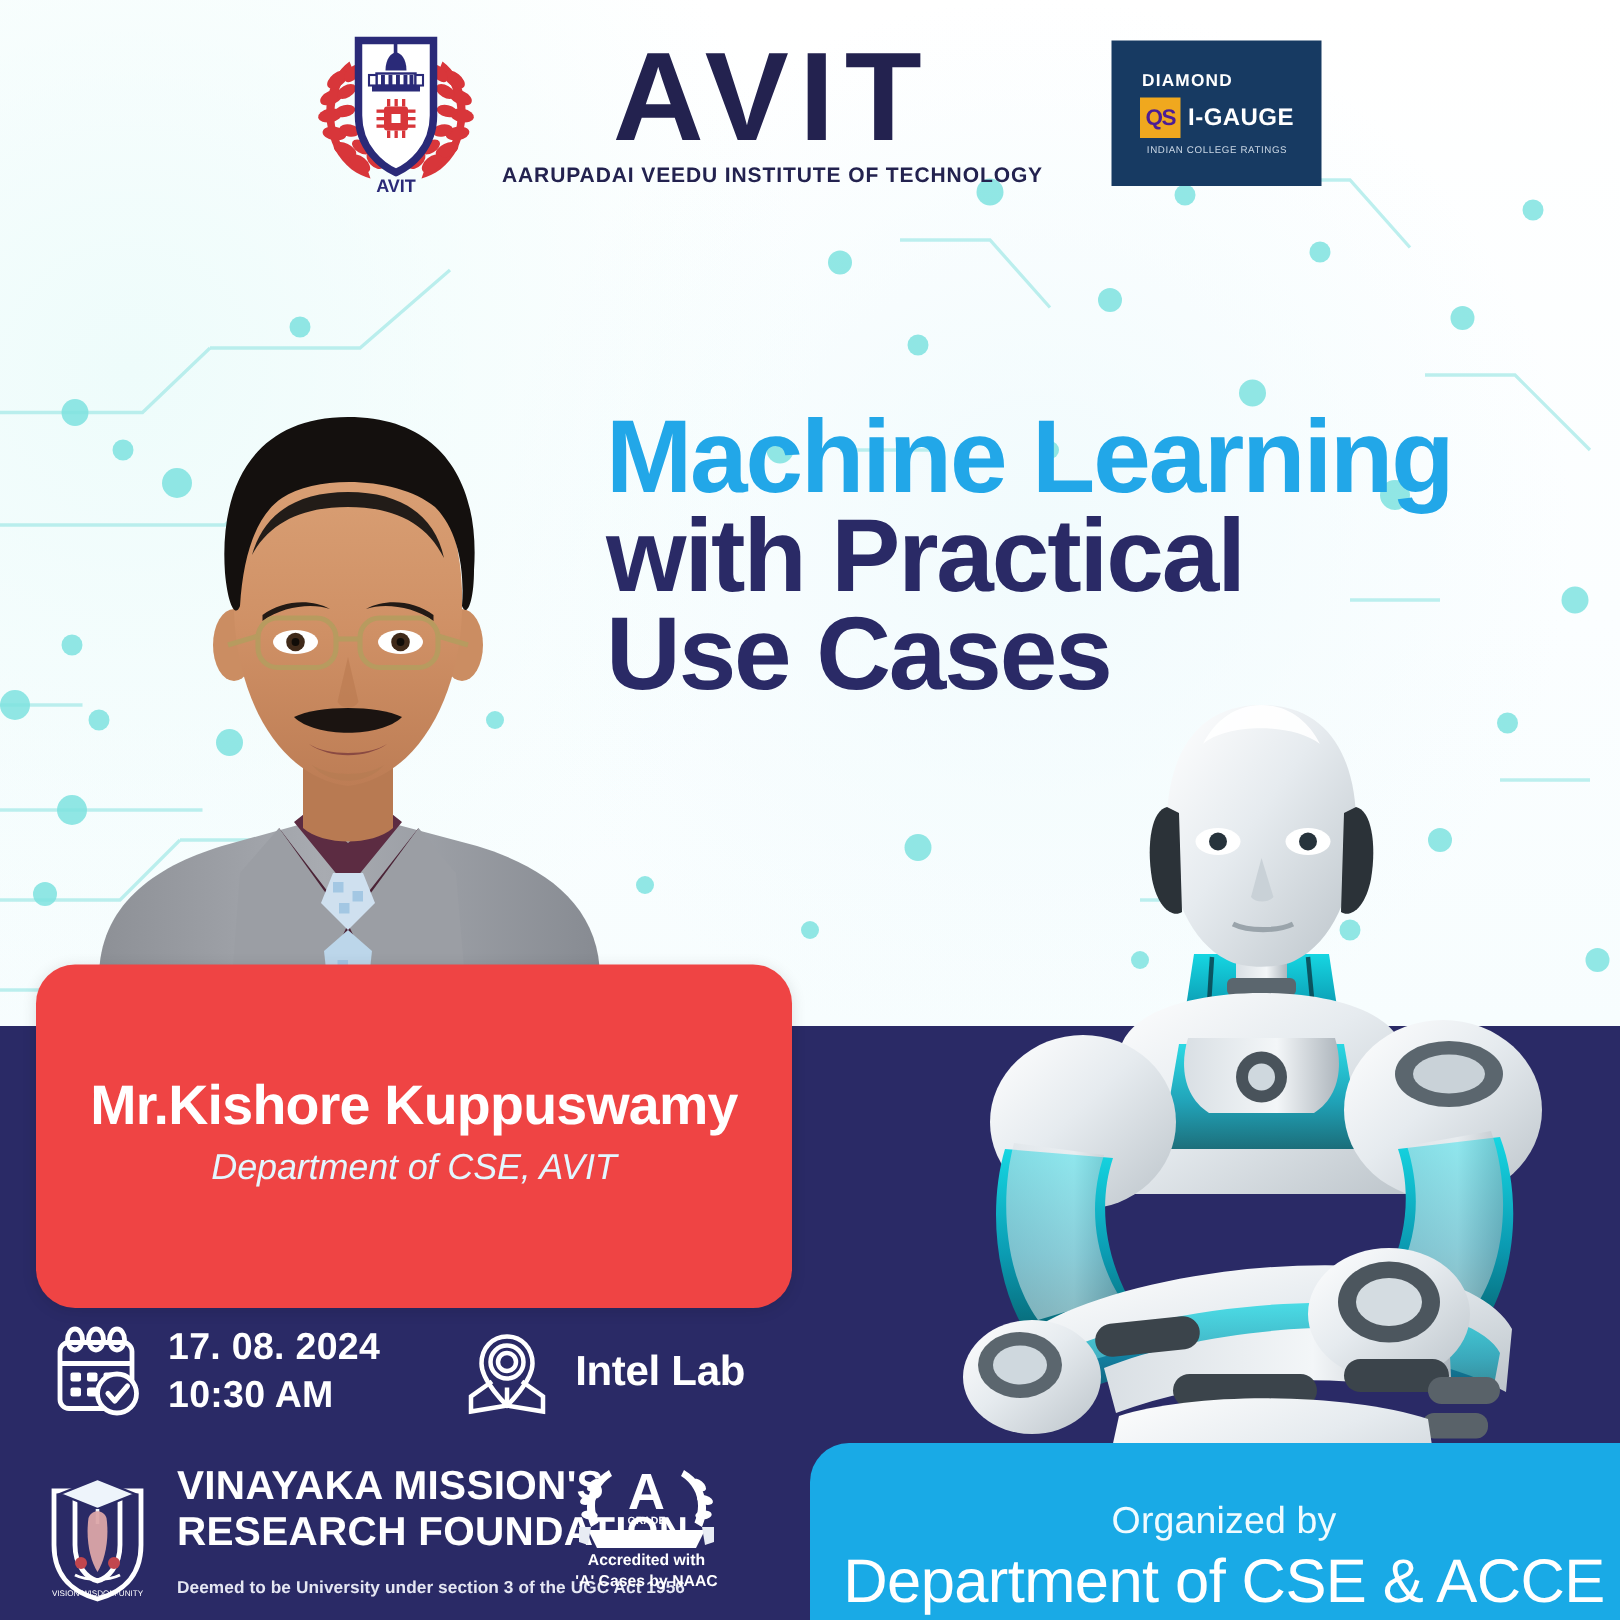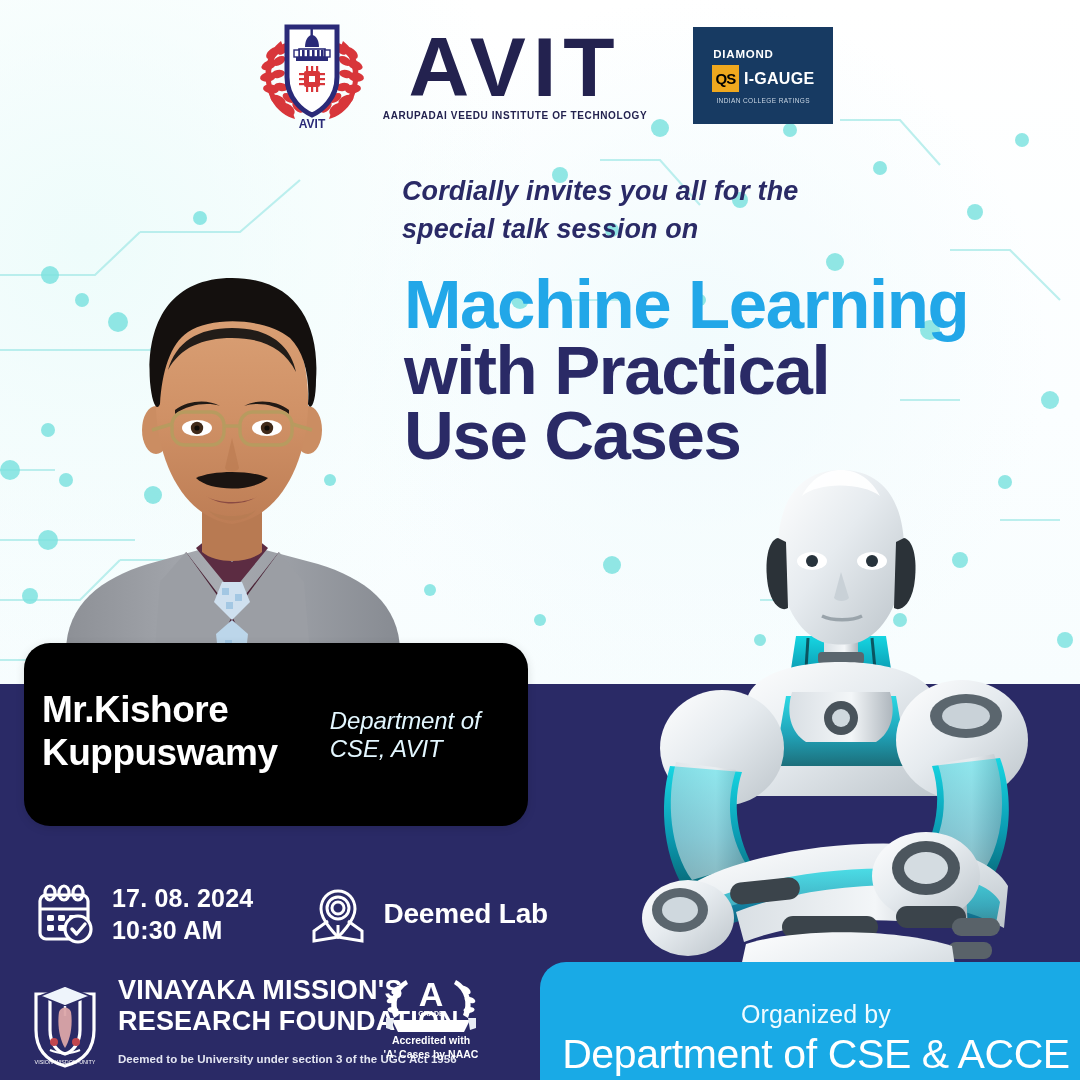--- a/index.html
+++ b/index.html
@@ -36,35 +36,35 @@
   }
   .avit-block{ display:flex; align-items:center; gap:6px; }
   .avit-crest{ width:130px; height:112px; position:relative; }
   .avit-text{ display:flex; flex-direction:column; align-items:center; }
   .avit-word{
     font-family:"Liberation Sans", sans-serif;
     font-size:84px; font-weight:bold; letter-spacing:7px;
     color:#23224f; line-height:0.92;
   }
   .avit-sub{
-    font-size:10px; font-weight:bold; letter-spacing:0.6px;
+    font-size:14px; font-weight:bold; letter-spacing:0.6px;
     color:#23224f; margin-top:4px;
   }
   .qs-badge{
     width:140px; height:97px; background:#173a62;
     display:flex; flex-direction:column; align-items:center;
     justify-content:center; gap:5px; padding-top:2px;
   }
   .qs-diamond{
     color:#ffffff; font-size:11.5px; font-weight:bold; letter-spacing:0.8px;
     align-self:flex-start; margin-left:20px;
   }
   .qs-row{ display:flex; align-items:center; gap:5px; }
   .qs-mark{
-    width:27px; height:27px; background:#f0a81e; color:#000000;
+    width:27px; height:27px; background:#f0a81e; color:#4c1d95;
     font-size:15px; font-weight:bold; display:flex;
     align-items:center; justify-content:center; letter-spacing:-1px;
   }
   .qs-gauge{ color:#ffffff; font-size:16px; font-weight:bold; letter-spacing:0.3px; }
   .qs-foot{ color:#c9d6e4; font-size:6.5px; letter-spacing:0.4px; }
 
   
   .invite{
     position:absolute; left:402px; top:172px; width:560px;
     font-size:27px; font-style:italic; font-weight:bold;
@@ -91,23 +91,23 @@
   .portrait svg{ display:block; }
 
   
   .robot{
     position:absolute; left:596px; top:466px; width:492px; height:560px;
   }
   .robot svg{ display:block; }
 
   
   .speaker-card{
-    position:absolute; left:24px; top:643px; width:504px; height:183px;
-    background:#000000; border-radius:26px;
-    display:flex; flex-direction:row; align-items:center;
+    position:absolute; left:24px; top:643px; width:504px; height:229px;
+    background:#ef4444; border-radius:26px;
+    display:flex; flex-direction:column; align-items:center;
     justify-content:center; padding:10px 18px 16px;
     box-shadow:0 2px 10px rgba(0,0,0,0.12);
   }
   .sp-name{
     font-size:37px; font-weight:bold; color:#ffffff;
     letter-spacing:-0.5px; line-height:1.15;
   }
   .sp-role{
     font-size:28px; font-weight:bold; color:#eafaff;
     margin-top:7px; letter-spacing:-0.2px;
@@ -307,24 +307,20 @@
     <div class="qs-badge">
       <div class="qs-diamond">DIAMOND</div>
       <div class="qs-row">
         <div class="qs-mark">QS</div>
         <div class="qs-gauge">I-GAUGE</div>
       </div>
       <div class="qs-foot">INDIAN COLLEGE RATINGS</div>
     </div>
   </div>
 
-  <div class="invite">
-    <div>Cordially invites you all for the</div>
-    <div>special talk session on</div>
-  </div>
 
   <div class="title">
     <div class="title-l1">Machine Learning</div>
     <div class="title-l2">with Practical</div>
     <div class="title-l3">Use Cases</div>
   </div>
 
   <div class="portrait">
     <svg viewBox="0 0 392 436" width="392" height="436">
       <defs>
@@ -541,21 +537,21 @@
     <div class="meta-item">
       <svg width="58" height="58" viewBox="0 0 58 58">
         <g fill="none" stroke="#ffffff" stroke-width="3">
           <path d="M29 6 C19 6 12 14 12 24 C12 36 29 52 29 52 C29 52 46 36 46 24 C46 14 39 6 29 6Z"></path>
           <circle cx="29" cy="23" r="11"></circle>
           <circle cx="29" cy="23" r="6"></circle>
           <path d="M19 36 L5 46 L5 56 L29 52 L53 56 L53 46 L39 36"></path>
           <path d="M29 52 L29 40"></path>
         </g>
       </svg>
-      <div class="venue-text">Deemed Lab</div>
+      <div class="venue-text">Intel Lab</div>
     </div>
   </div>
 
   <div class="footer-left">
     <svg class="vmrf-crest" viewBox="0 0 78 96">
       <path d="M10 22 L24 22 L24 58 C24 72 32 80 39 82 C46 80 54 72 54 58 L54 22 L68 22
                L68 58 C68 80 54 90 39 94 C24 90 10 80 10 58Z" fill="none" stroke="#ffffff" stroke-width="3.2"></path>
       <path d="M39 14 L64 24 L39 34 L14 24Z" fill="#eef4fb" stroke="#2a2a66" stroke-width="1.6"></path>
       <path d="M39 34 L39 44" stroke="#eef4fb" stroke-width="2.4"></path>
       <path d="M33 40 C31 54 34 68 39 76 C44 68 47 54 45 40 C43 34 35 34 33 40Z" fill="#dba5a8" opacity="0.95"></path>

